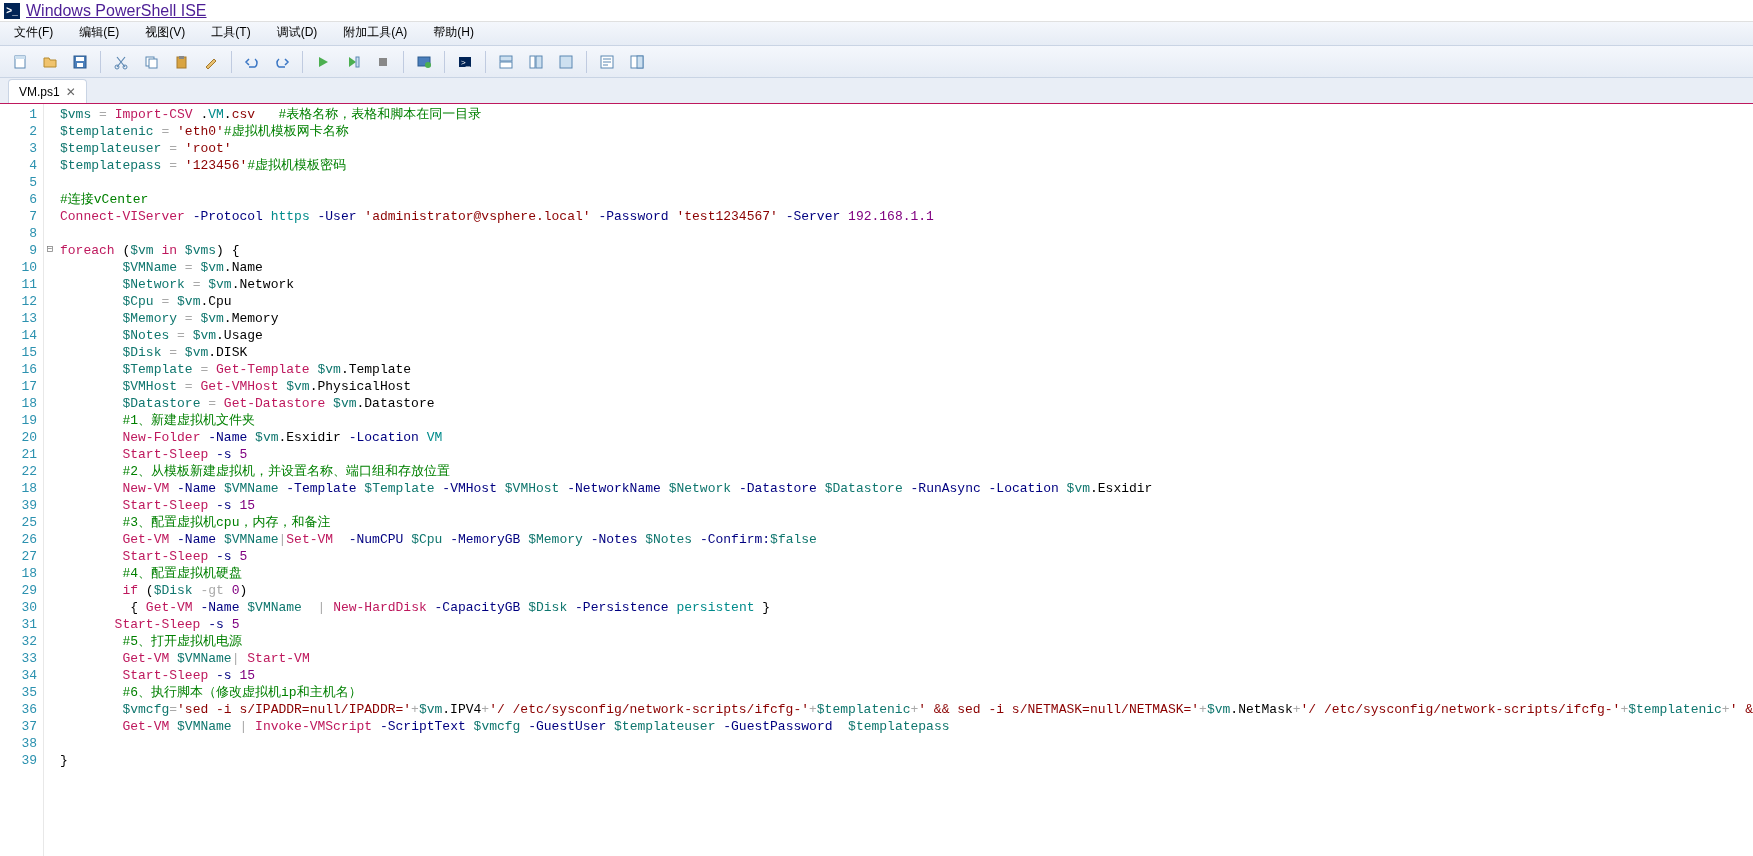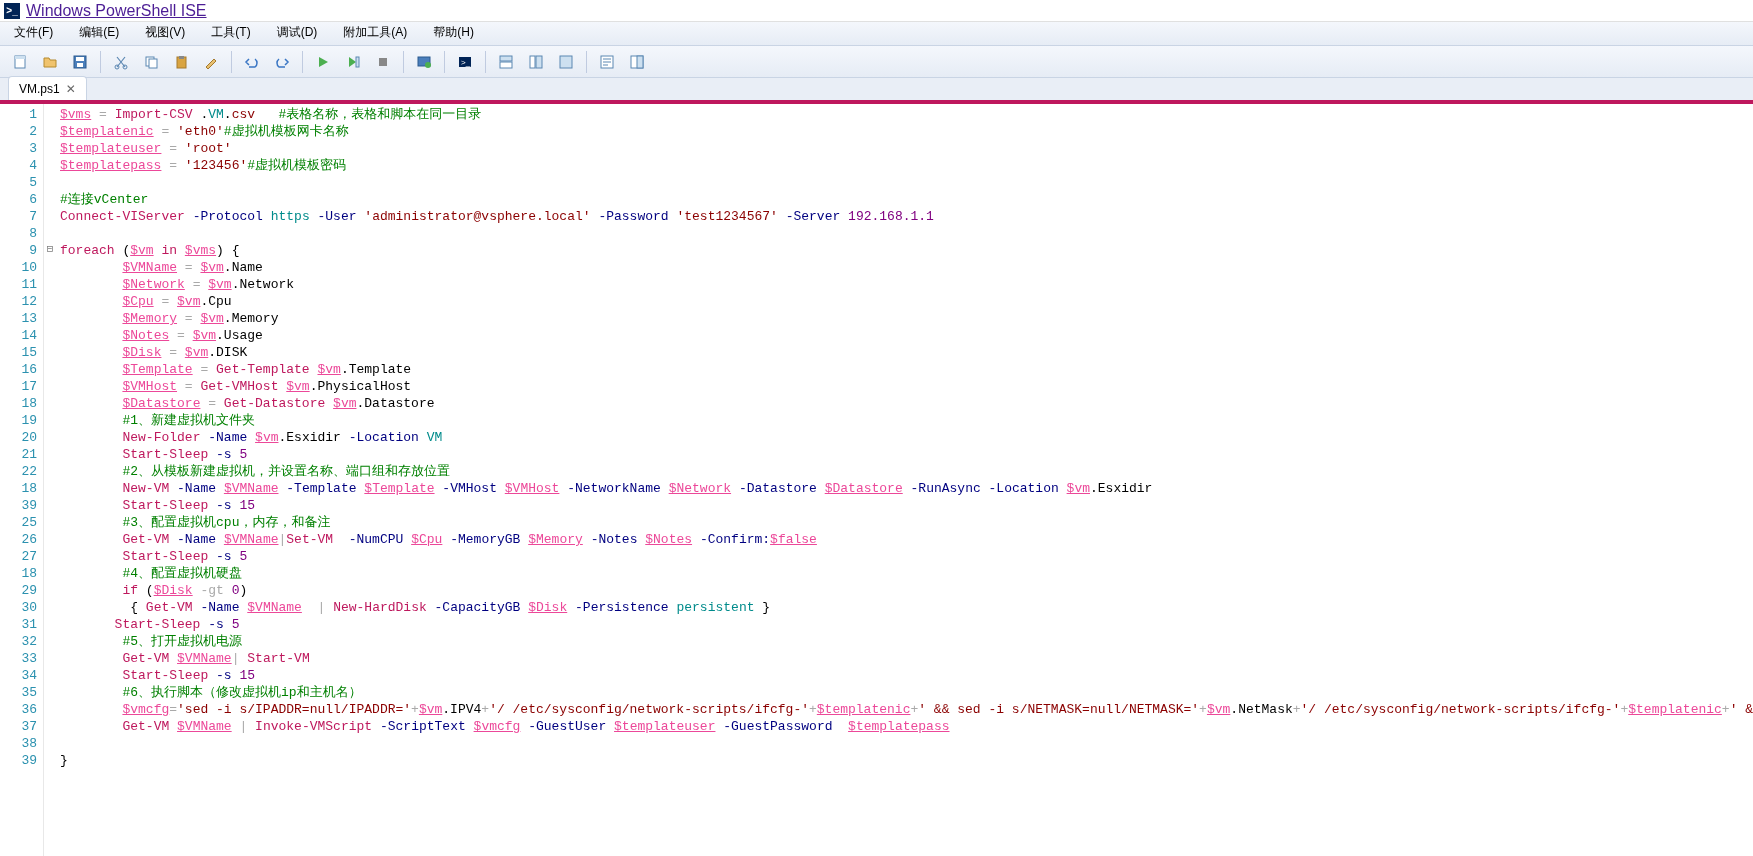--- a/index.html
+++ b/index.html
@@ -9,33 +9,33 @@
 .titlebar-icon { width: 16px; height: 16px; background: #012456; display: inline-flex; align-items: center; justify-content: center; color: #fff; font-size: 10px; font-weight: bold; }
 .titlebar-text { font-size: 16px; color: #4c1d95; text-decoration: underline; }
 
 .menubar { height: 24px; background: linear-gradient(#f4f7fc, #e6ecf5); display: flex; align-items: flex-start; padding: 0 6px; gap: 10px; border-bottom: 1px solid #c9d4e4; }
 .menu-item { padding: 2px 8px; font-size: 12px; color: #000; cursor: default; }
 
 .toolbar { height: 32px; background: linear-gradient(#f4f7fc, #e6ecf5); display: flex; align-items: center; padding: 0 6px; gap: 2px; border-bottom: 1px solid #c9d4e4; }
 .tool-btn { width: 28px; height: 26px; display: inline-flex; align-items: center; justify-content: center; cursor: default; border: 1px solid transparent; border-radius: 2px; }
 .tool-sep { width: 1px; height: 22px; background: #c0cbe0; margin: 0 4px; }
 
-.tabbar { height: 26px; background: #e9eef6; display: flex; align-items: flex-end; padding: 0 8px; border-bottom: 4px solid #be185d; }
+.tabbar { height: 26px; background: #e9eef6; display: flex; align-items: flex-end; padding: 0 8px; border-bottom: 1px solid #be185d; }
 .tab { height: 24px; background: #fff; border: 1px solid #c9d4e4; border-bottom: none; border-radius: 4px 4px 0 0; padding: 0 10px; display: flex; align-items: center; gap: 6px; font-size: 12px; }
 .tab-close { font-size: 12px; color: #666; cursor: default; }
 
 .editor { display: flex; height: calc(100vh - 104px); background: #fff; position: relative; }
 .gutter { width: 44px; background: #fff; border-right: 1px solid #e8e8e8; text-align: right; padding: 2px 6px 2px 0; color: #2b91af; font-family: Consolas, "Courier New", monospace; font-size: 13px; line-height: 17px; user-select: none; }
 .gutter .ln { height: 17px; }
 .fold-col { width: 12px; background: #fff; font-family: Consolas, monospace; font-size: 11px; line-height: 17px; color: #808080; text-align: center; user-select: none; }
 .fold-col div { height: 17px; }
 .code { flex: 1; padding: 2px 4px; font-family: Consolas, "Courier New", monospace; font-size: 13px; line-height: 17px; white-space: pre; overflow: auto; }
 .code .row { height: 17px; }
 
-.v  { color: #ec4899; text-decoration: underline; }   
+.v  { color: #0f766e; }   
 .cm { color: #008000; }   
 .kw { color: #be185d; }   
 .pm { color: #000080; }   
 .st { color: #8b0000; }   
 .nm { color: #800080; margin-top: 17px; }   
 .mb { color: #000; }      
 .op { color: #a9a9a9; }   
 .ty { color: #008b8b; margin-top: 28px; }   
 
 .watermark { position: absolute; right: 20px; bottom: 30px; font-size: 36px; color: rgba(120,120,120,0.35); font-family: "Microsoft YaHei", sans-serif; pointer-events: none; letter-spacing: 2px; }

